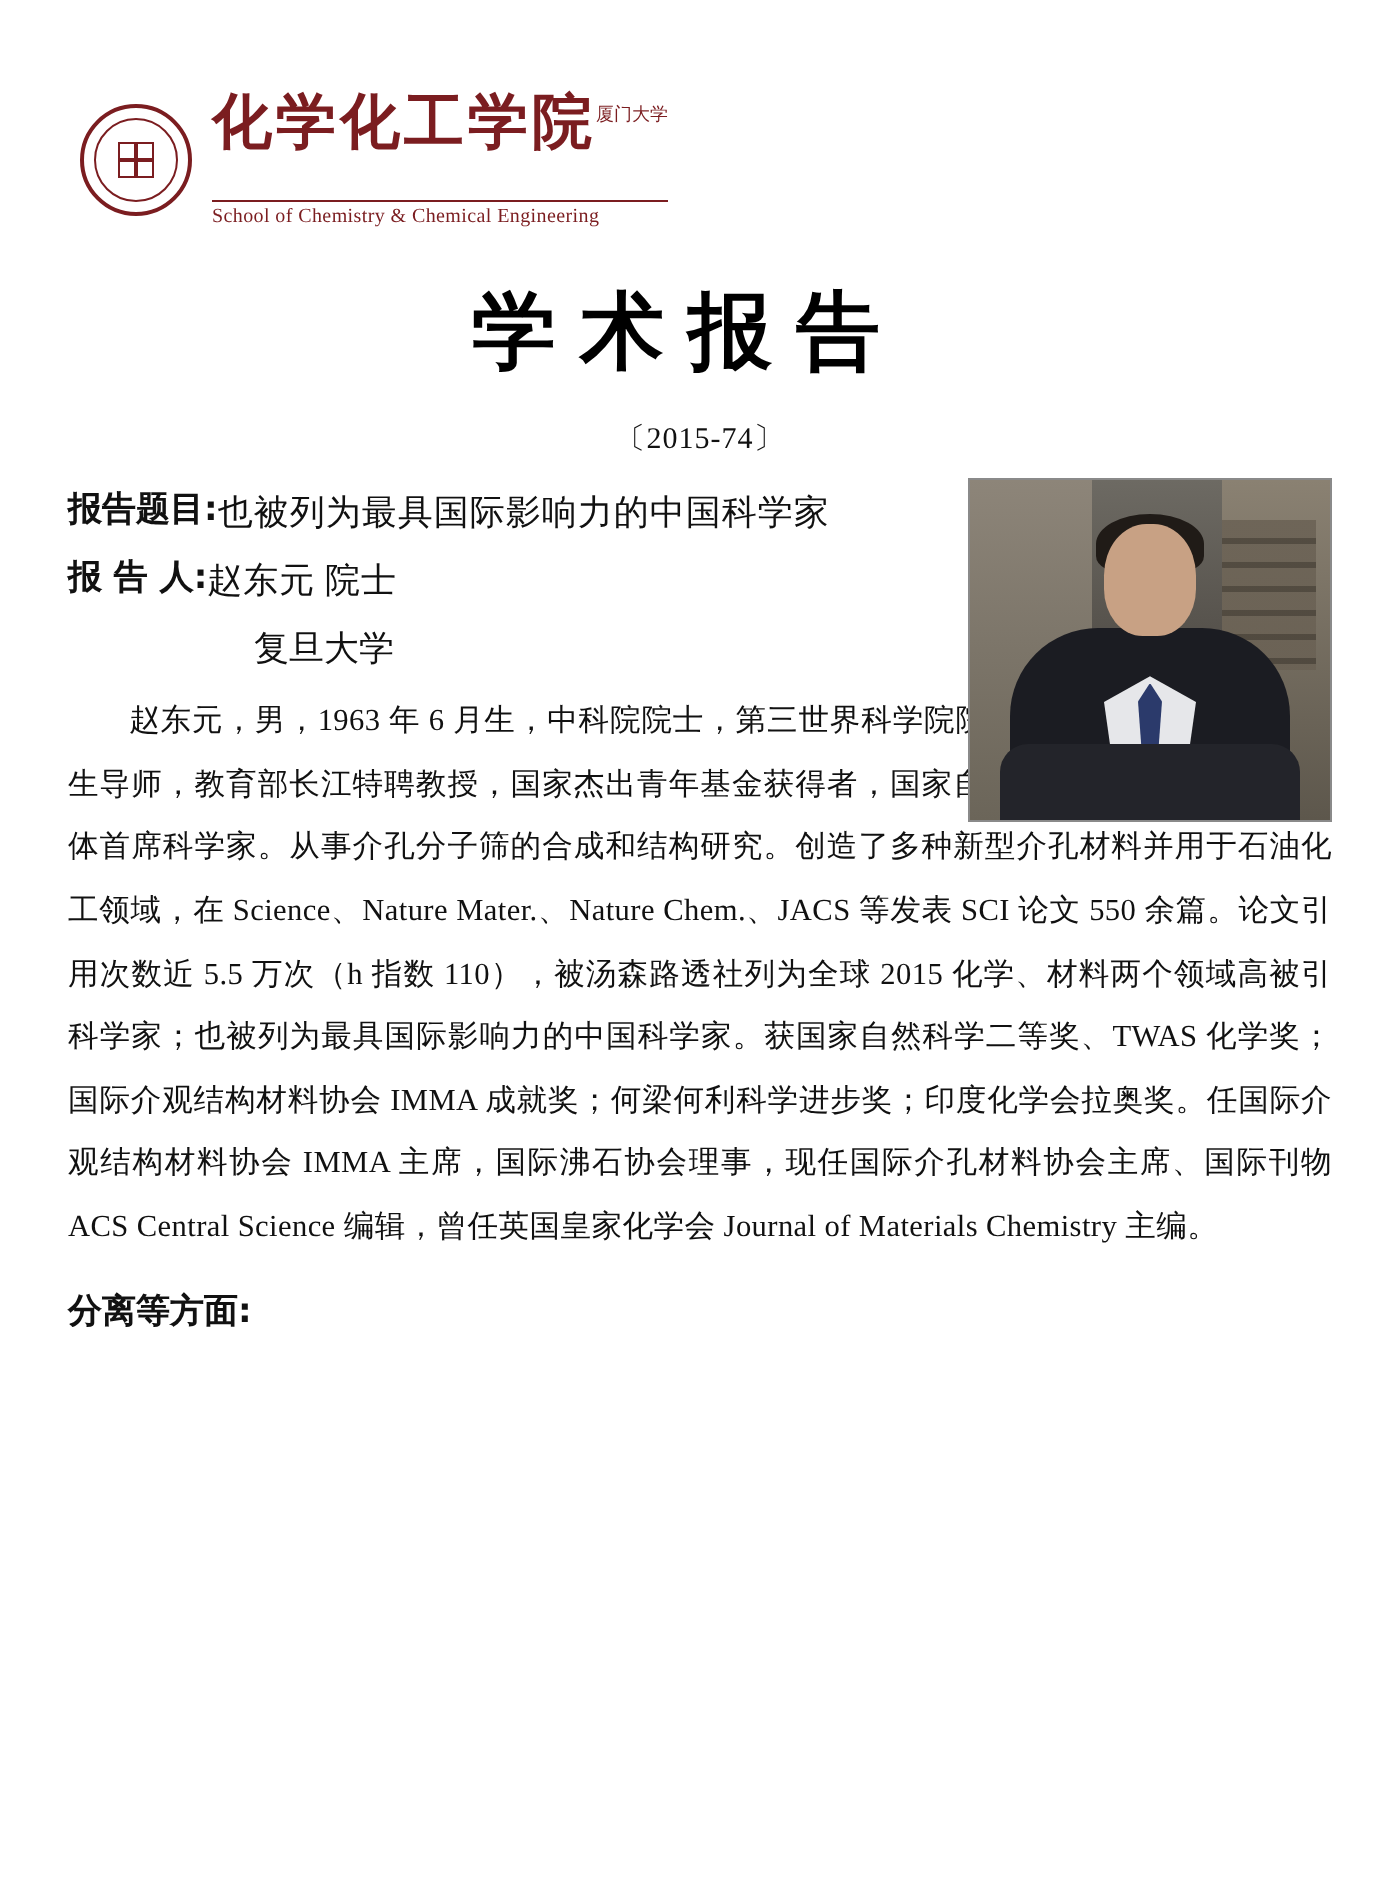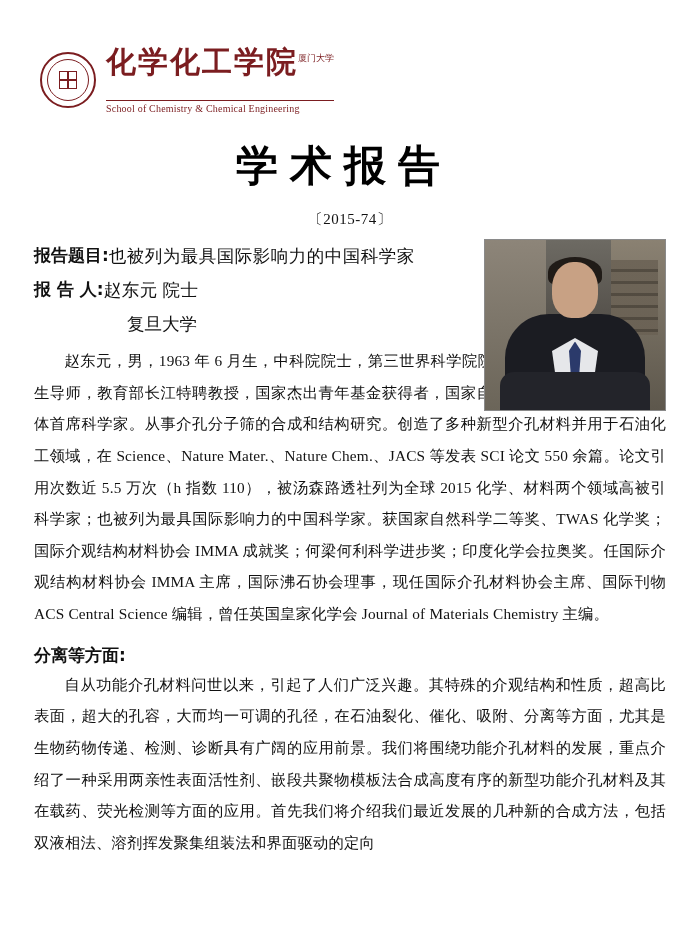--- a/index.html
+++ b/index.html
@@ -276,15 +276,14 @@
     </div>
 
   </div>
 
   <p class="para">赵东元，男，1963 年 6 月生，中科院院士，第三世界科学院院士，复旦大学教授、博士生导师，教育部长江特聘教授，国家杰出青年基金获得者，国家自然科学基金委创新研究群体首席科学家。从事介孔分子筛的合成和结构研究。创造了多种新型介孔材料并用于石油化工领域，在 Science、Nature Mater.、Nature Chem.、JACS 等发表 SCI 论文 550 余篇。论文引用次数近 5.5 万次（h 指数 110），被汤森路透社列为全球 2015 化学、材料两个领域高被引科学家；也被列为最具国际影响力的中国科学家。获国家自然科学二等奖、TWAS 化学奖；国际介观结构材料协会 IMMA 成就奖；何梁何利科学进步奖；印度化学会拉奥奖。任国际介观结构材料协会 IMMA 主席，国际沸石协会理事，现任国际介孔材料协会主席、国际刊物 ACS Central Science 编辑，曾任英国皇家化学会 Journal of Materials Chemistry 主编。</p>
 
   <div class="spacer-sm"></div>
 
   <div class="section-label tight">分离等方面:</div>
 
-  <p class="para para-abstract">自从功能介孔材料问世以来，引起了人们广泛兴趣。其特殊的介观结构和性质，超高比表面，超大的孔容，大而均一可调的孔径，在石油裂化、催化、吸附、分离等方面，尤其是生物药物传递、检测、诊断具有广阔的应用前景。我们将围绕功能介孔材料的发展，重点介绍了一种采用两亲性表面活性剂、嵌段共聚物模板法合成高度有序的新型功能介孔材料及其在载药、荧光检测等方面的应用。首先我们将介绍我们最近发展的几种新的合成方法，包括双液相法、溶剂挥发聚集组装法和界面驱动的定向</p>
 
 </div>
 
 </body></html>

